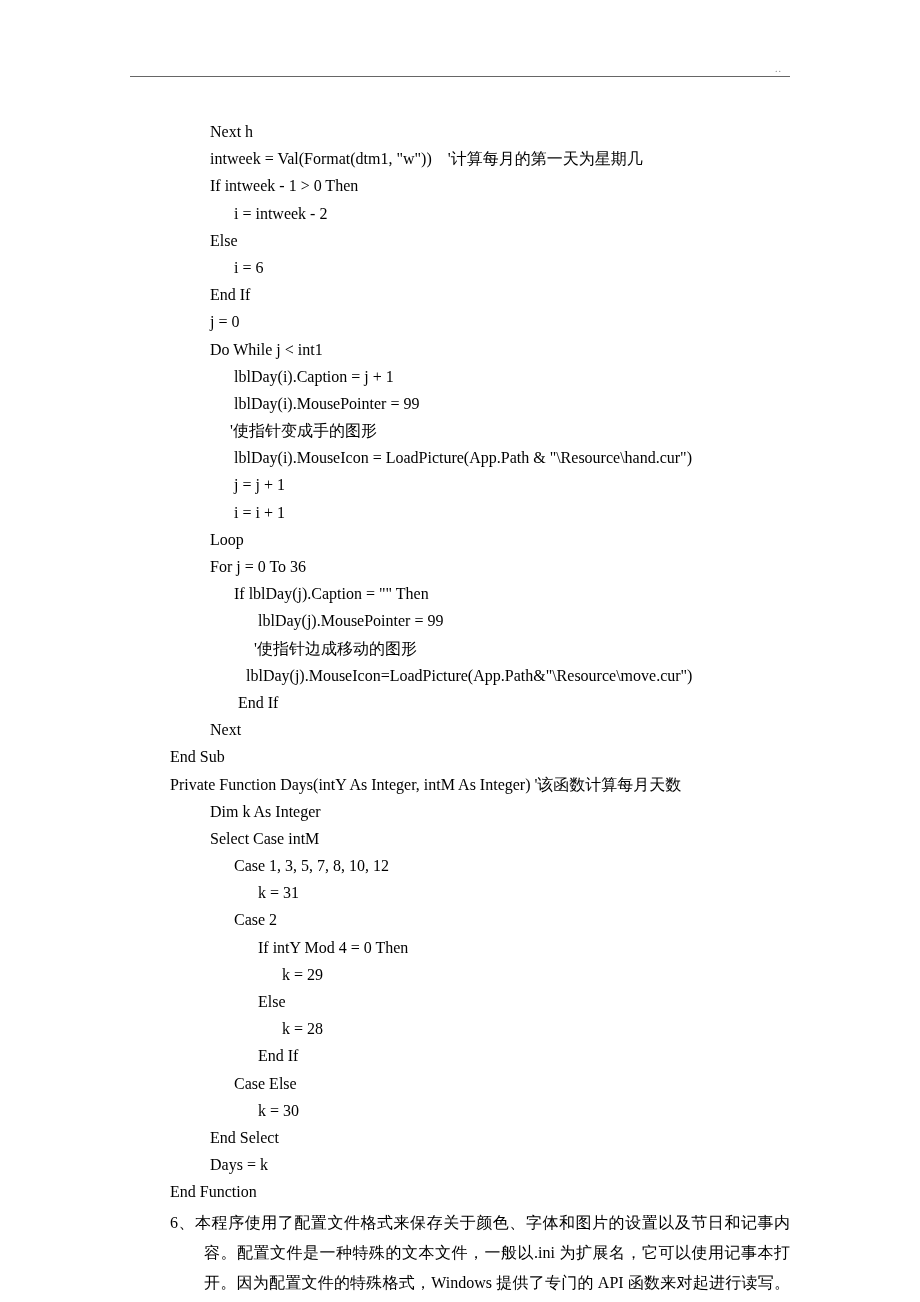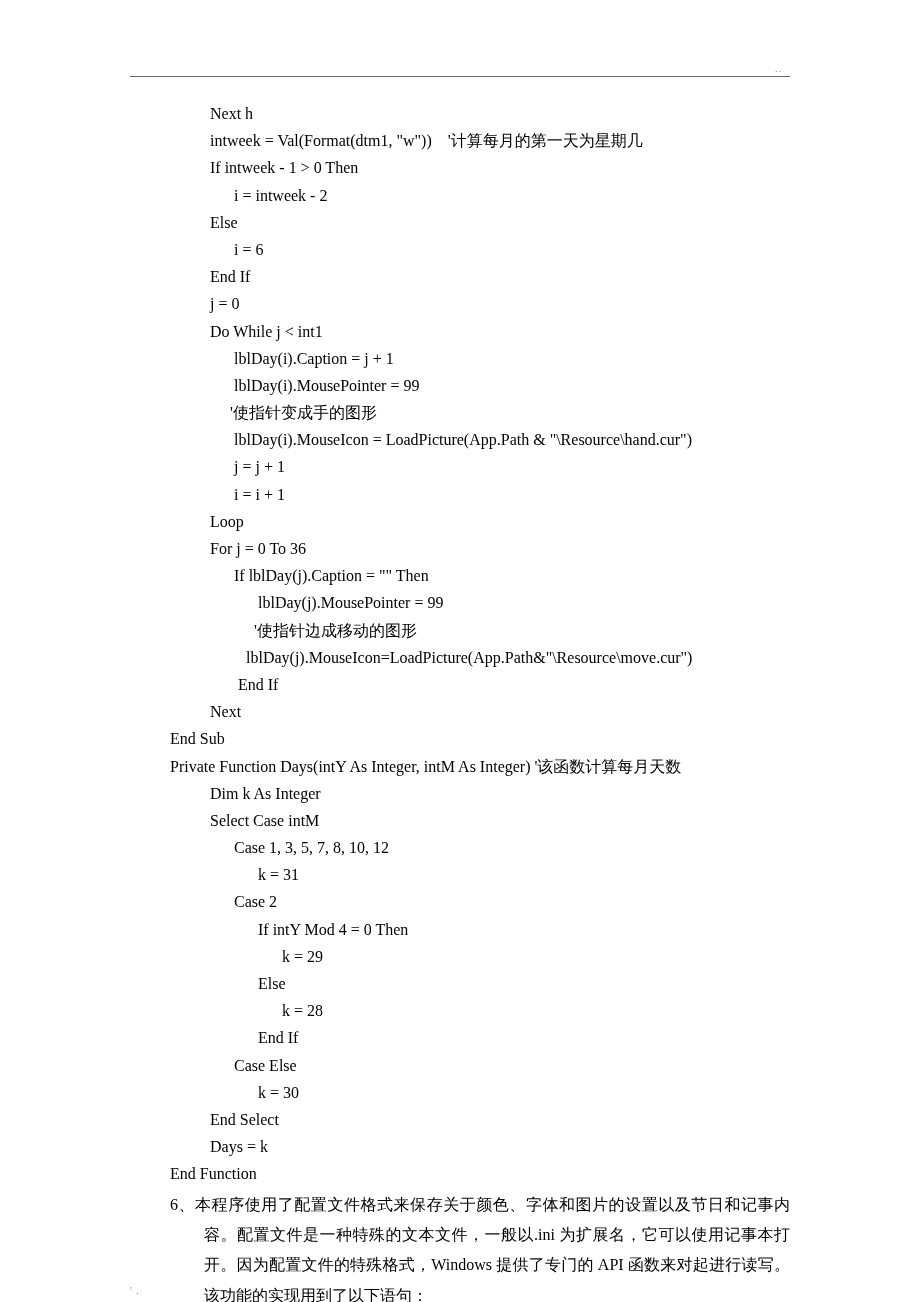--- a/index.html
+++ b/index.html
@@ -26,21 +26,21 @@
   }
   .topright {
     position: absolute;
     top: 60px;
     right: 138px;
     font-size: 10px;
     color: #888;
     letter-spacing: 1px;
   }
   .content {
-    margin-top: 30px;
+    margin-top: 48px;
     white-space: pre;
     font-size: 16px;
   }
   .para {
     margin-top: 2px;
     white-space: normal;
     text-align: justify;
     padding-left: 34px;
     text-indent: -34px;
     font-size: 16px;

